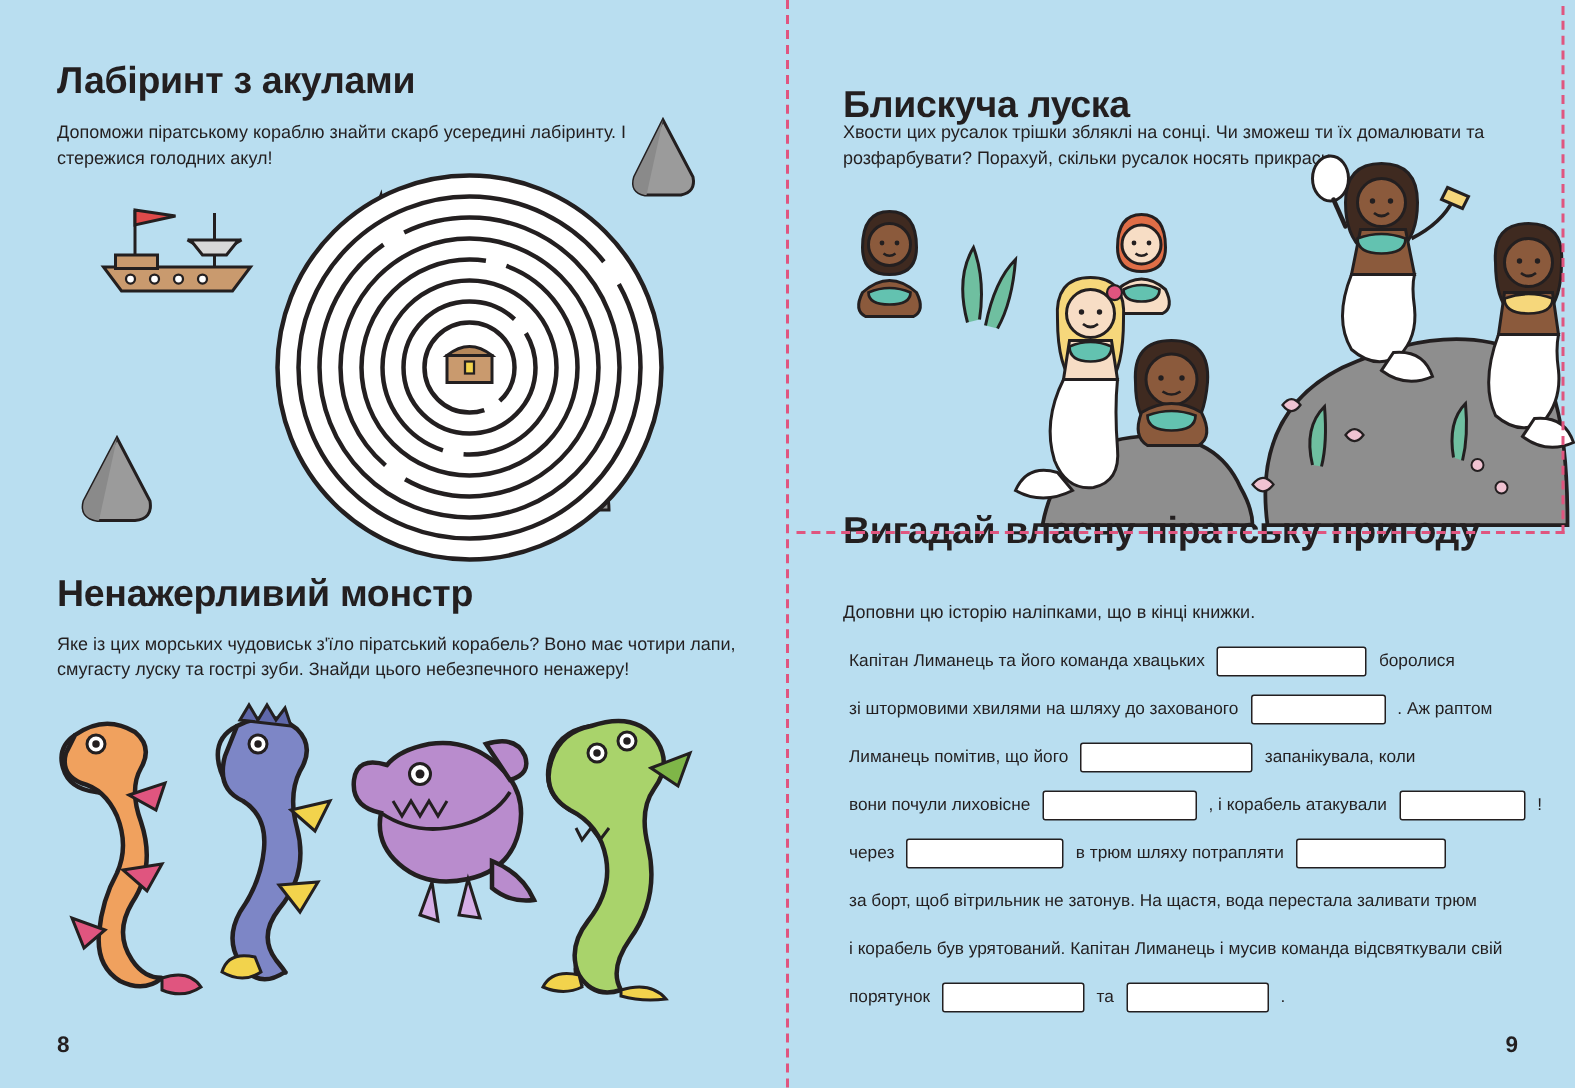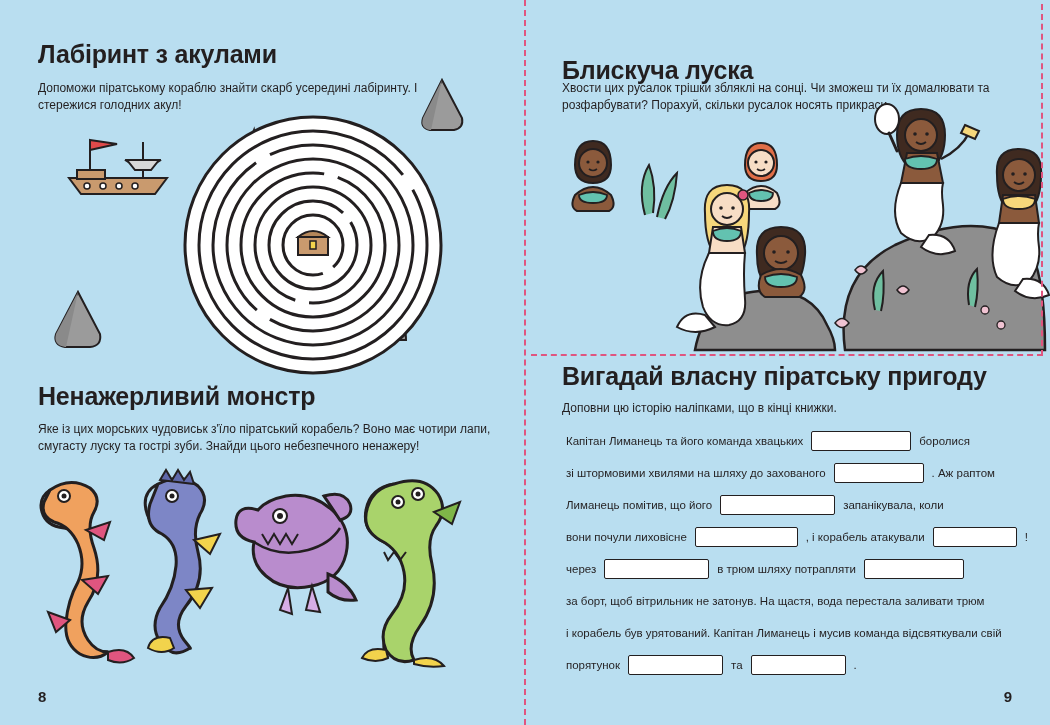--- a/index.html
+++ b/index.html
@@ -29,21 +29,21 @@
 
   h1.title {
     font-weight:bold;
     color:#231f20;
     margin:0;
     letter-spacing:-0.2px;
   }
   .t-maze   { position:absolute; left:38px;  top:40px;  font-size:25px; }
   .t-monster{ position:absolute; left:38px;  top:382px; font-size:25px; }
   .t-scales { position:absolute; left:562px; top:56px;  font-size:25px; }
-  .t-story  { position:absolute; left:562px; top:362px; font-size:25px; }
+  .t-story  { position:absolute; left:562px; top:340px; font-size:25px; }
 
   p.intro {
     position:absolute;
     margin:0;
     color:#231f20;
     font-size:12px;
     line-height:17px;
   }
   .i-maze   { left:38px;  top:80px;  width:420px; }
   .i-monster{ left:38px;  top:421px; width:465px; }

